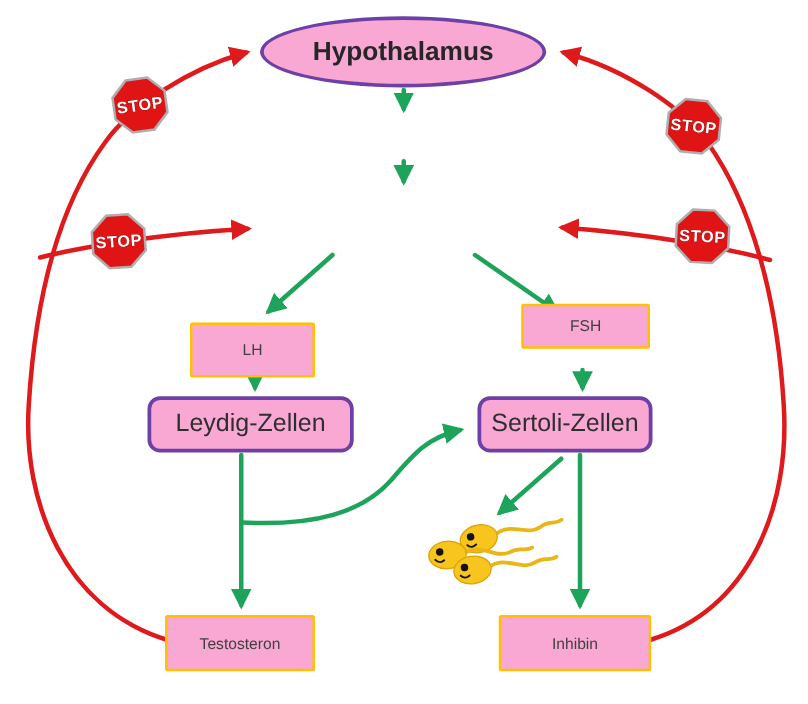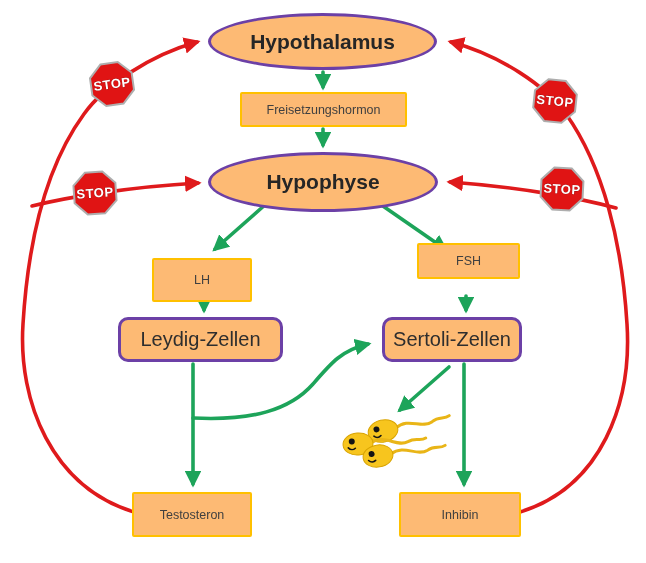--- a/index.html
+++ b/index.html
@@ -7,21 +7,21 @@
     position:relative;
     width:646px;height:563px;
     background:#ffffff;
     font-family:"Liberation Sans", sans-serif;
     overflow:hidden;
   }
   .layer{position:absolute;left:0;top:0;width:646px;height:563px;}
   .node{
     position:absolute;
     display:flex;align-items:center;justify-content:center;
-    background:#fdba74;
+    background:#f9a8d4;
     box-sizing:border-box;
     text-align:center;
   }
   .ellipse{
     border:3px solid #6C40A6;
     border-radius:50%;
     font-size:21px;font-weight:600;color:#262626;
     z-index:3;
   }
   .purple-round{
@@ -117,23 +117,21 @@
       </g>
       <g transform="translate(562,189) rotate(3)">
         <polygon points="-8.7,-21 8.7,-21 21,-8.7 21,8.7 8.7,21 -8.7,21 -21,8.7 -21,-8.7" fill="#E01414" stroke="#aeaeae" stroke-width="2"></polygon>
         <text class="stop-text" text-anchor="middle" dy="4.5">STOP</text>
       </g>
     </g>
   </svg>
 
   <div class="node ellipse" style="left:208px;top:13px;width:229px;height:57px;">Hypothalamus</div>
 
-  <div class="node yellow-box" style="left:240px;top:92px;width:167px;height:35px;">Freisetzungshormon</div>
 
-  <div class="node ellipse" style="left:208px;top:152px;width:230px;height:60px;">Hypophyse</div>
 
   <div class="node yellow-box" style="left:152px;top:258px;width:100px;height:44px;">LH</div>
 
   <div class="node yellow-box" style="left:417px;top:243px;width:103px;height:36px;">FSH</div>
 
   <div class="node purple-round" style="left:118px;top:317px;width:165px;height:45px;">Leydig-Zellen</div>
 
   <div class="node purple-round" style="left:382px;top:317px;width:140px;height:45px;">Sertoli-Zellen</div>
 
   <div class="node yellow-box" style="left:132px;top:492px;width:120px;height:45px;">Testosteron</div>

